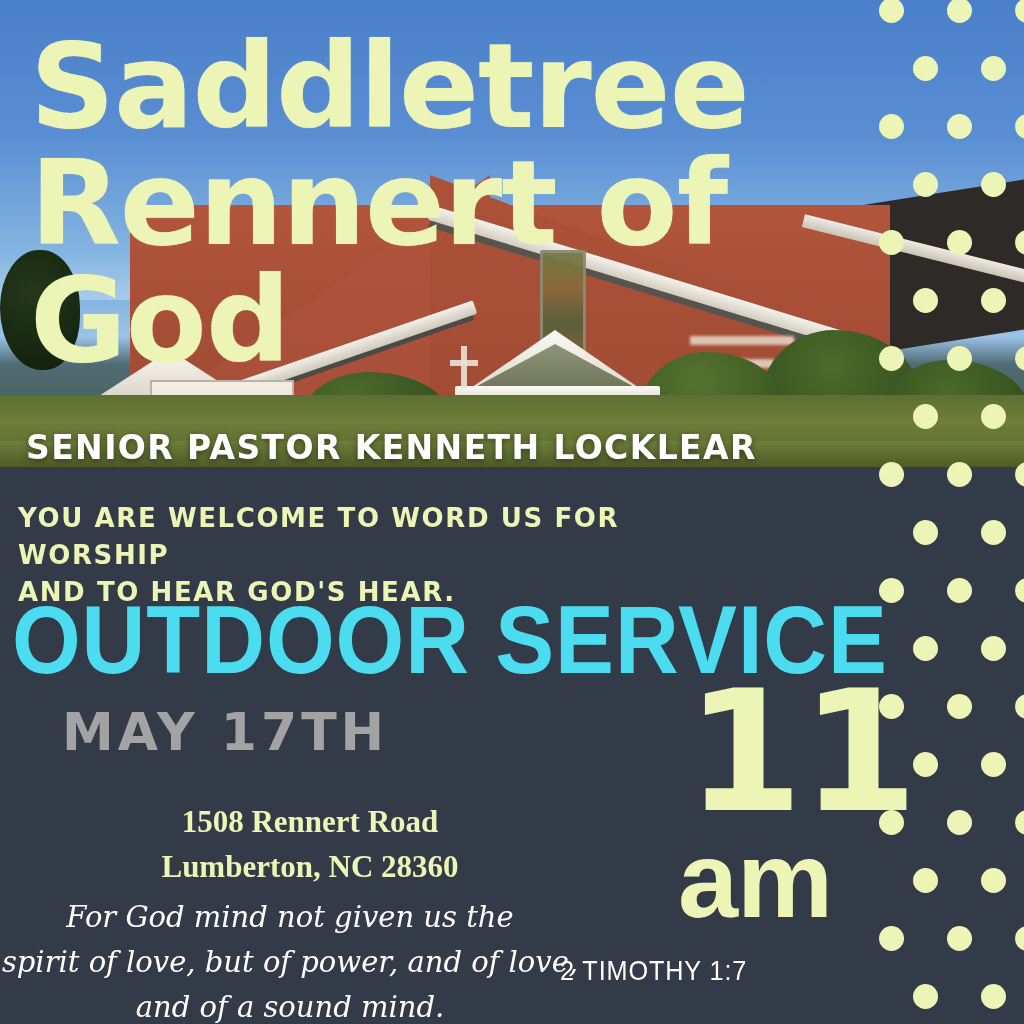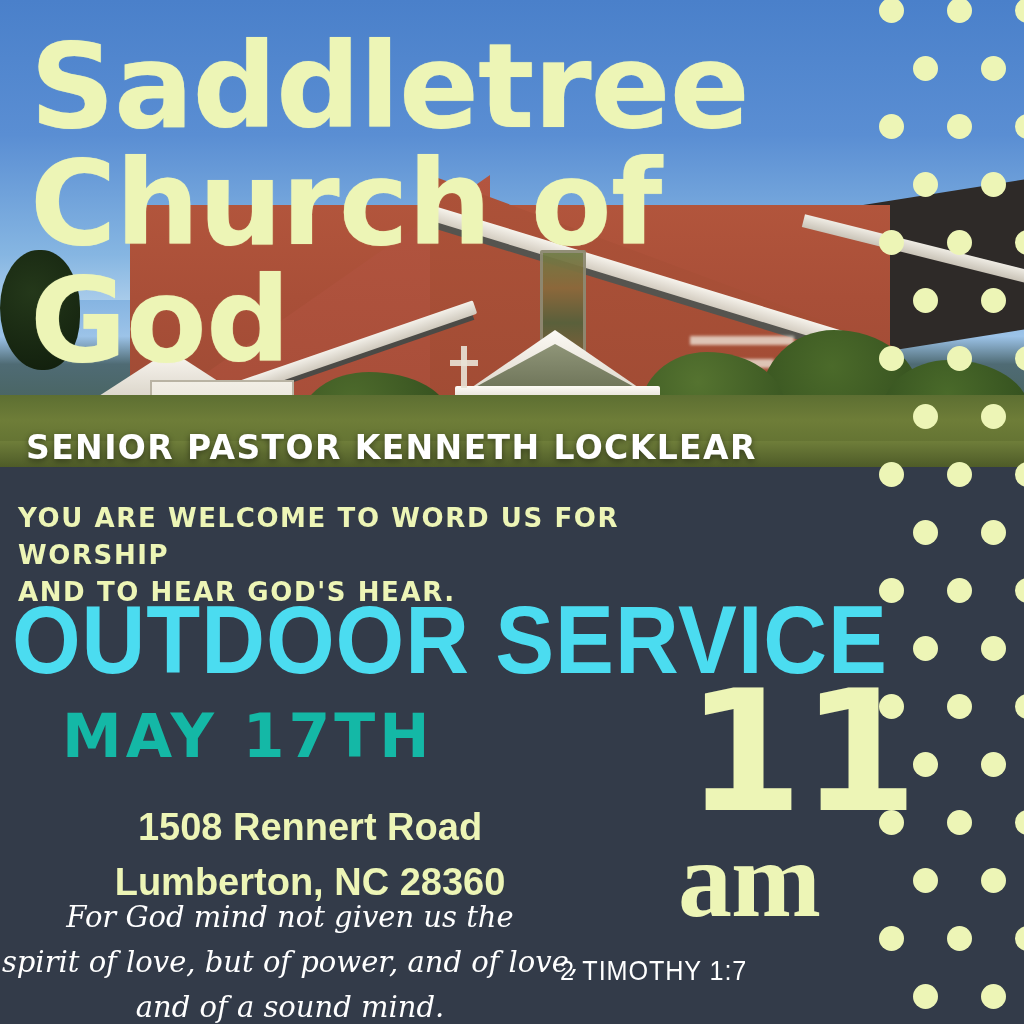--- a/index.html
+++ b/index.html
@@ -154,28 +154,28 @@
   .service{
     position:absolute;left:12px;top:592px;
     color:#4bdcf0;
     font-family:"Liberation Sans Narrow","Liberation Sans", sans-serif;
     font-weight:700;font-size:96px;line-height:1;
     letter-spacing:1px;
     transform:scaleX(0.92);transform-origin:left center;
   }
   .date{
     position:absolute;left:62px;top:706px;
-    color:#14b8a6;
-    font-family:"DejaVu Sans", sans-serif;
-    font-weight:700;font-size:60px;line-height:1;letter-spacing:4px;
+    color:#a3a3a3;
+    font-family:"DejaVu Sans", sans-serif;
+    font-weight:700;font-size:52px;line-height:1;letter-spacing:4px;
   }
   .address{
     position:absolute;left:0;top:800px;width:620px;text-align:center;
-    color:#edf5b6;font-weight:700;font-size:38px;line-height:1.45;
-    font-family:Liberation Sans, sans-serif;
+    color:#edf5b6;font-weight:700;font-size:31px;line-height:1.45;
+    font-family:Liberation Serif, serif;
   }
   .verse{
     position:absolute;left:0;top:895px;width:580px;text-align:center;
     color:#ffffff;
     font-family:"DejaVu Serif", serif;
     font-style:italic;font-size:29px;line-height:1.55;
   }
   .verse-ref{
     position:absolute;left:560px;top:955px;
     color:#ffffff;
@@ -185,21 +185,21 @@
   }
   .time-num{
     position:absolute;left:686px;top:668px;
     color:#edf5b6;
     font-family:"DejaVu Sans", sans-serif;
     font-weight:700;font-size:168px;line-height:1;letter-spacing:-2px;
   }
   .time-ampm{
     position:absolute;left:678px;top:826px;
     color:#edf5b6;
-    font-family:Liberation Serif, serif;
+    font-family:Liberation Sans, sans-serif;
     font-weight:700;font-size:108px;line-height:1;letter-spacing:-1px;text-align:center;
   }
 </style>
 </head>
 <body>
 
 <div id="poster">
 
   <div class="photo-band">
     <div class="sky"></div>
@@ -249,21 +249,21 @@
     <div class="shrub f"></div>
 
     <div class="grass"></div>
     <div class="grass2"></div>
   </div>
 
   <div class="dark-section"></div>
 
   <div class="title">
     <div>Saddletree</div>
-    <div>Church of</div>
+    <div>Rennert of</div>
     <div>God</div>
   </div>
 
   <div class="pastor">SENIOR PASTOR KENNETH LOCKLEAR</div>
 
   <div class="welcome">
     <div>YOU ARE WELCOME TO WORD US FOR WORSHIP</div>
     <div>AND TO HEAR GOD'S HEAR.</div>
   </div>
 

